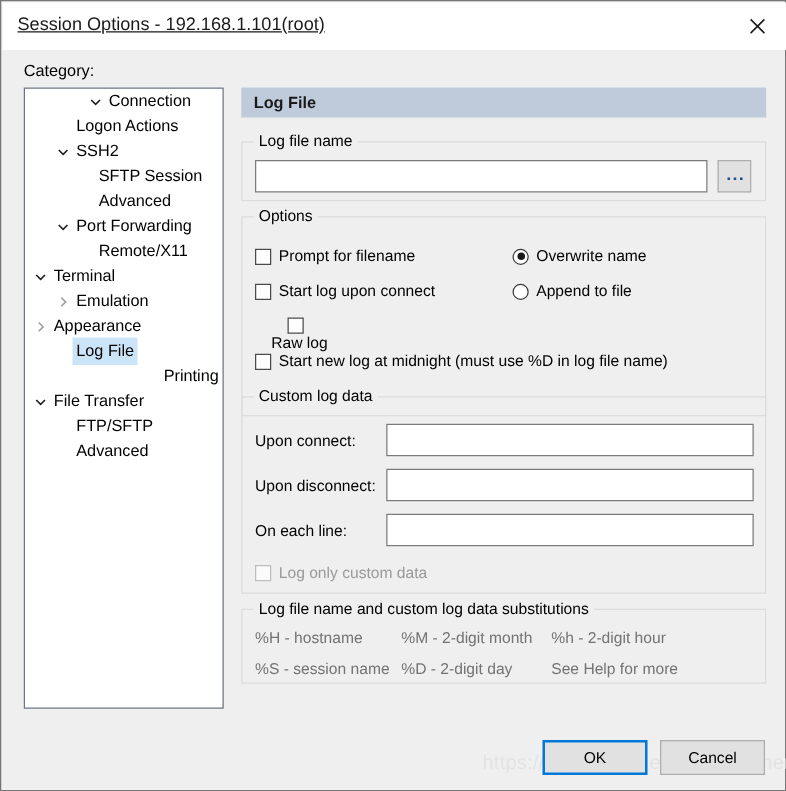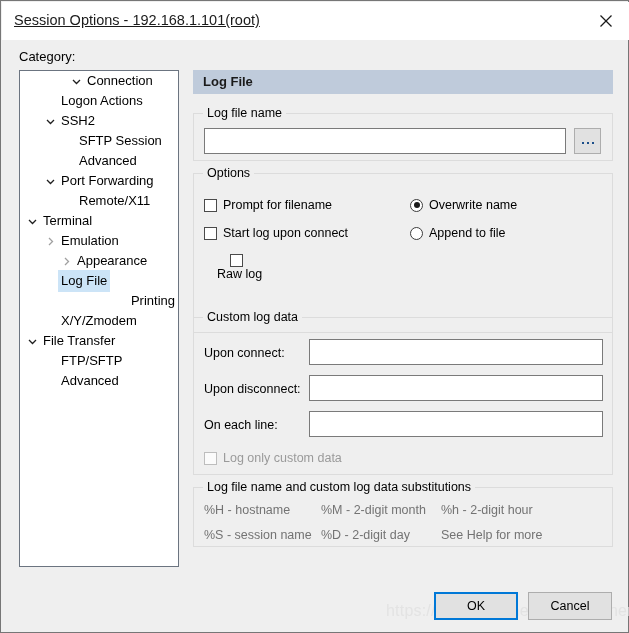--- a/index.html
+++ b/index.html
@@ -343,39 +343,35 @@
           <span class="tree-label">Terminal</span>
         </div>
         <div class="tree-item" style="padding-left: 22px;">
           <span class="chev">
             <svg width="11" height="11" viewBox="0 0 11 11">
               <polyline points="4,2 7.5,5.5 4,9" fill="none" stroke="#a0a0a0" stroke-width="1.3"></polyline>
             </svg>
           </span>
           <span class="tree-label">Emulation</span>
         </div>
-        <div class="tree-item" style="padding-left: 26px; margin-left: 12px;">
+        <div class="tree-item" style="padding-left: 4px;">
           <span class="chev">
             <svg width="11" height="11" viewBox="0 0 11 11">
               <polyline points="4,2 7.5,5.5 4,9" fill="none" stroke="#a0a0a0" stroke-width="1.3"></polyline>
             </svg>
           </span>
           <span class="tree-label">Appearance</span>
         </div>
         <div class="tree-item selected" style="padding-left: 22px;">
           <span class="chev"></span>
           <span class="tree-label">Log File</span>
         </div>
         <div class="tree-item" style="padding-left: 22px; justify-content: flex-end;">
           <span class="chev"></span>
           <span class="tree-label">Printing</span>
-        </div>
-        <div class="tree-item" style="padding-left: 22px;">
-          <span class="chev"></span>
-          <span class="tree-label">X/Y/Zmodem</span>
         </div>
         <div class="tree-item" style="padding-left: 4px;">
           <span class="chev">
             <svg width="11" height="11" viewBox="0 0 11 11">
               <polyline points="2,4 5.5,7.5 9,4" fill="none" stroke="#1f1f1f" stroke-width="1.3"></polyline>
             </svg>
           </span>
           <span class="tree-label">File Transfer</span>
         </div>
         <div class="tree-item" style="padding-left: 22px;">
@@ -414,20 +410,24 @@
     <span>Prompt for filename</span>
   </div>
   <div class="ctl-row" style="left:203px; top:225px;">
     <span class="cbox"></span>
     <span>Start log upon connect</span>
   </div>
   <div class="ctl-row" style="left:216px; top:253px;flex-direction:column;">
     <span class="cbox"></span>
     <span>Raw log</span>
   </div>
+  <div class="ctl-row" style="left:203px; top:281px;">
+    <span class="cbox"></span>
+    <span>Start new log at midnight (must use %D in log file name)</span>
+  </div>
 
   <div class="ctl-row" style="left:409px; top:197px;">
     <span class="rdo checked"></span>
     <span>Overwrite name</span>
   </div>
   <div class="ctl-row" style="left:409px; top:225px;">
     <span class="rdo"></span>
     <span>Append to file</span>
   </div>
 

